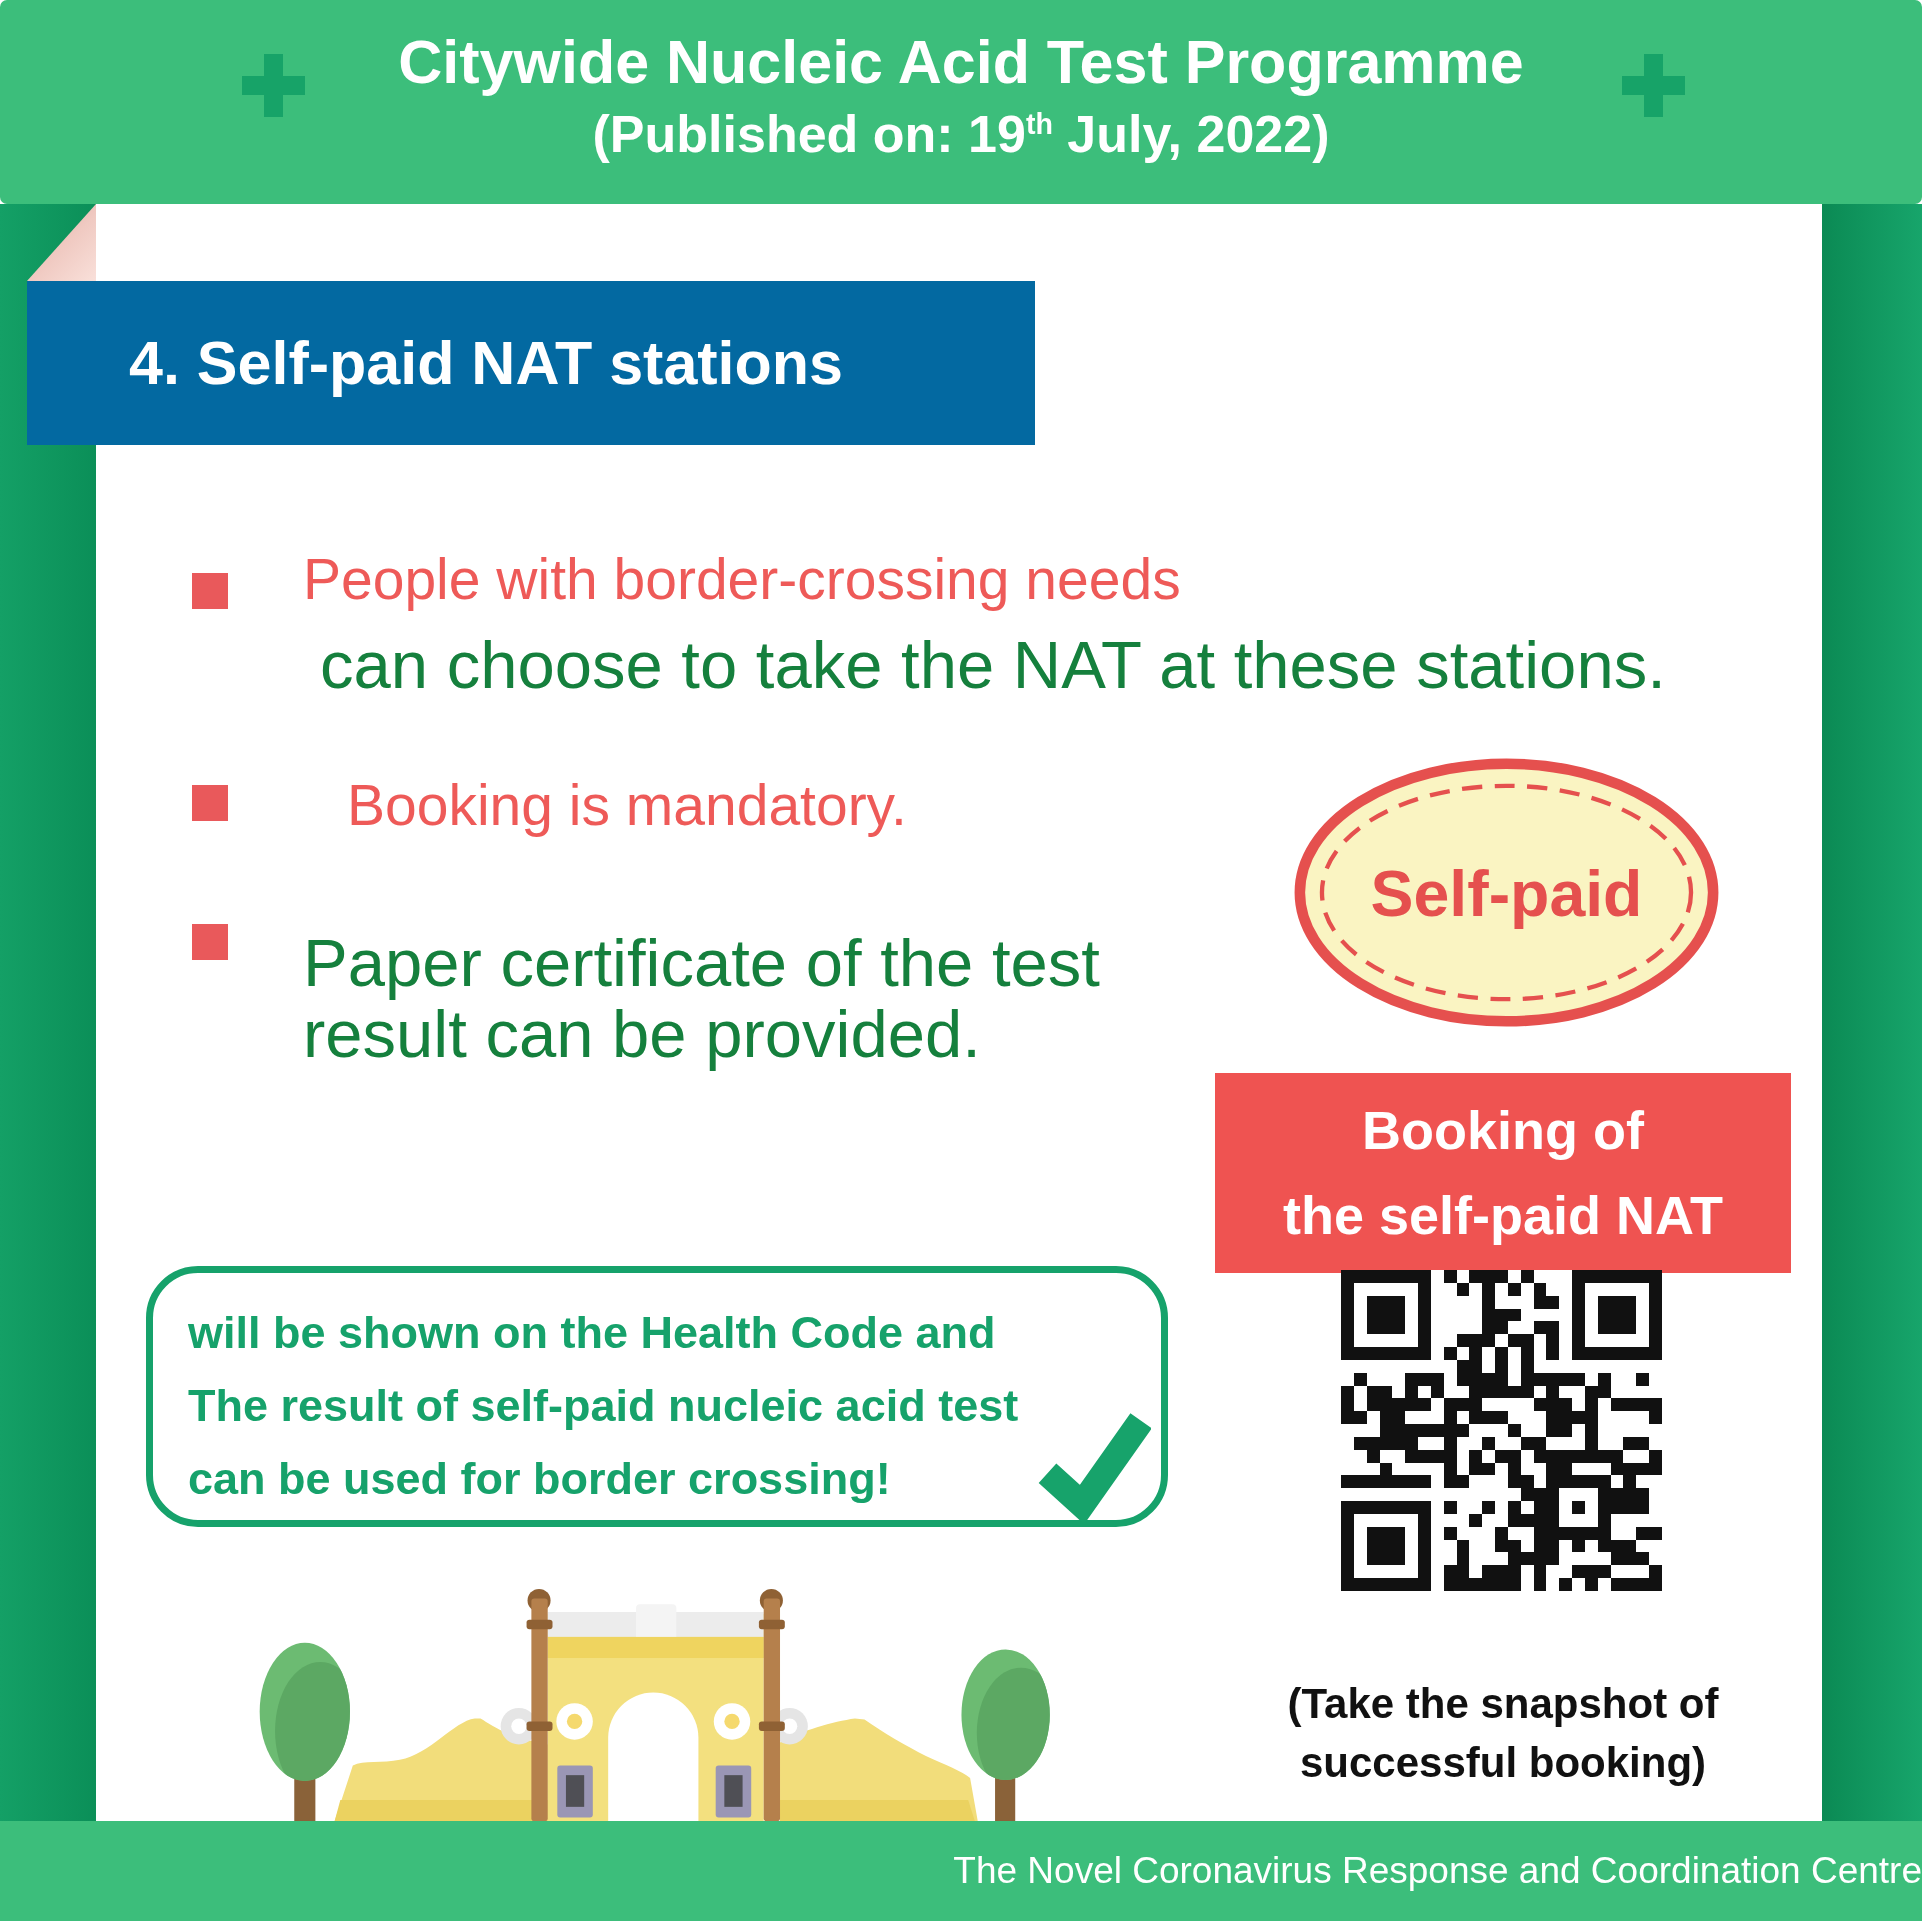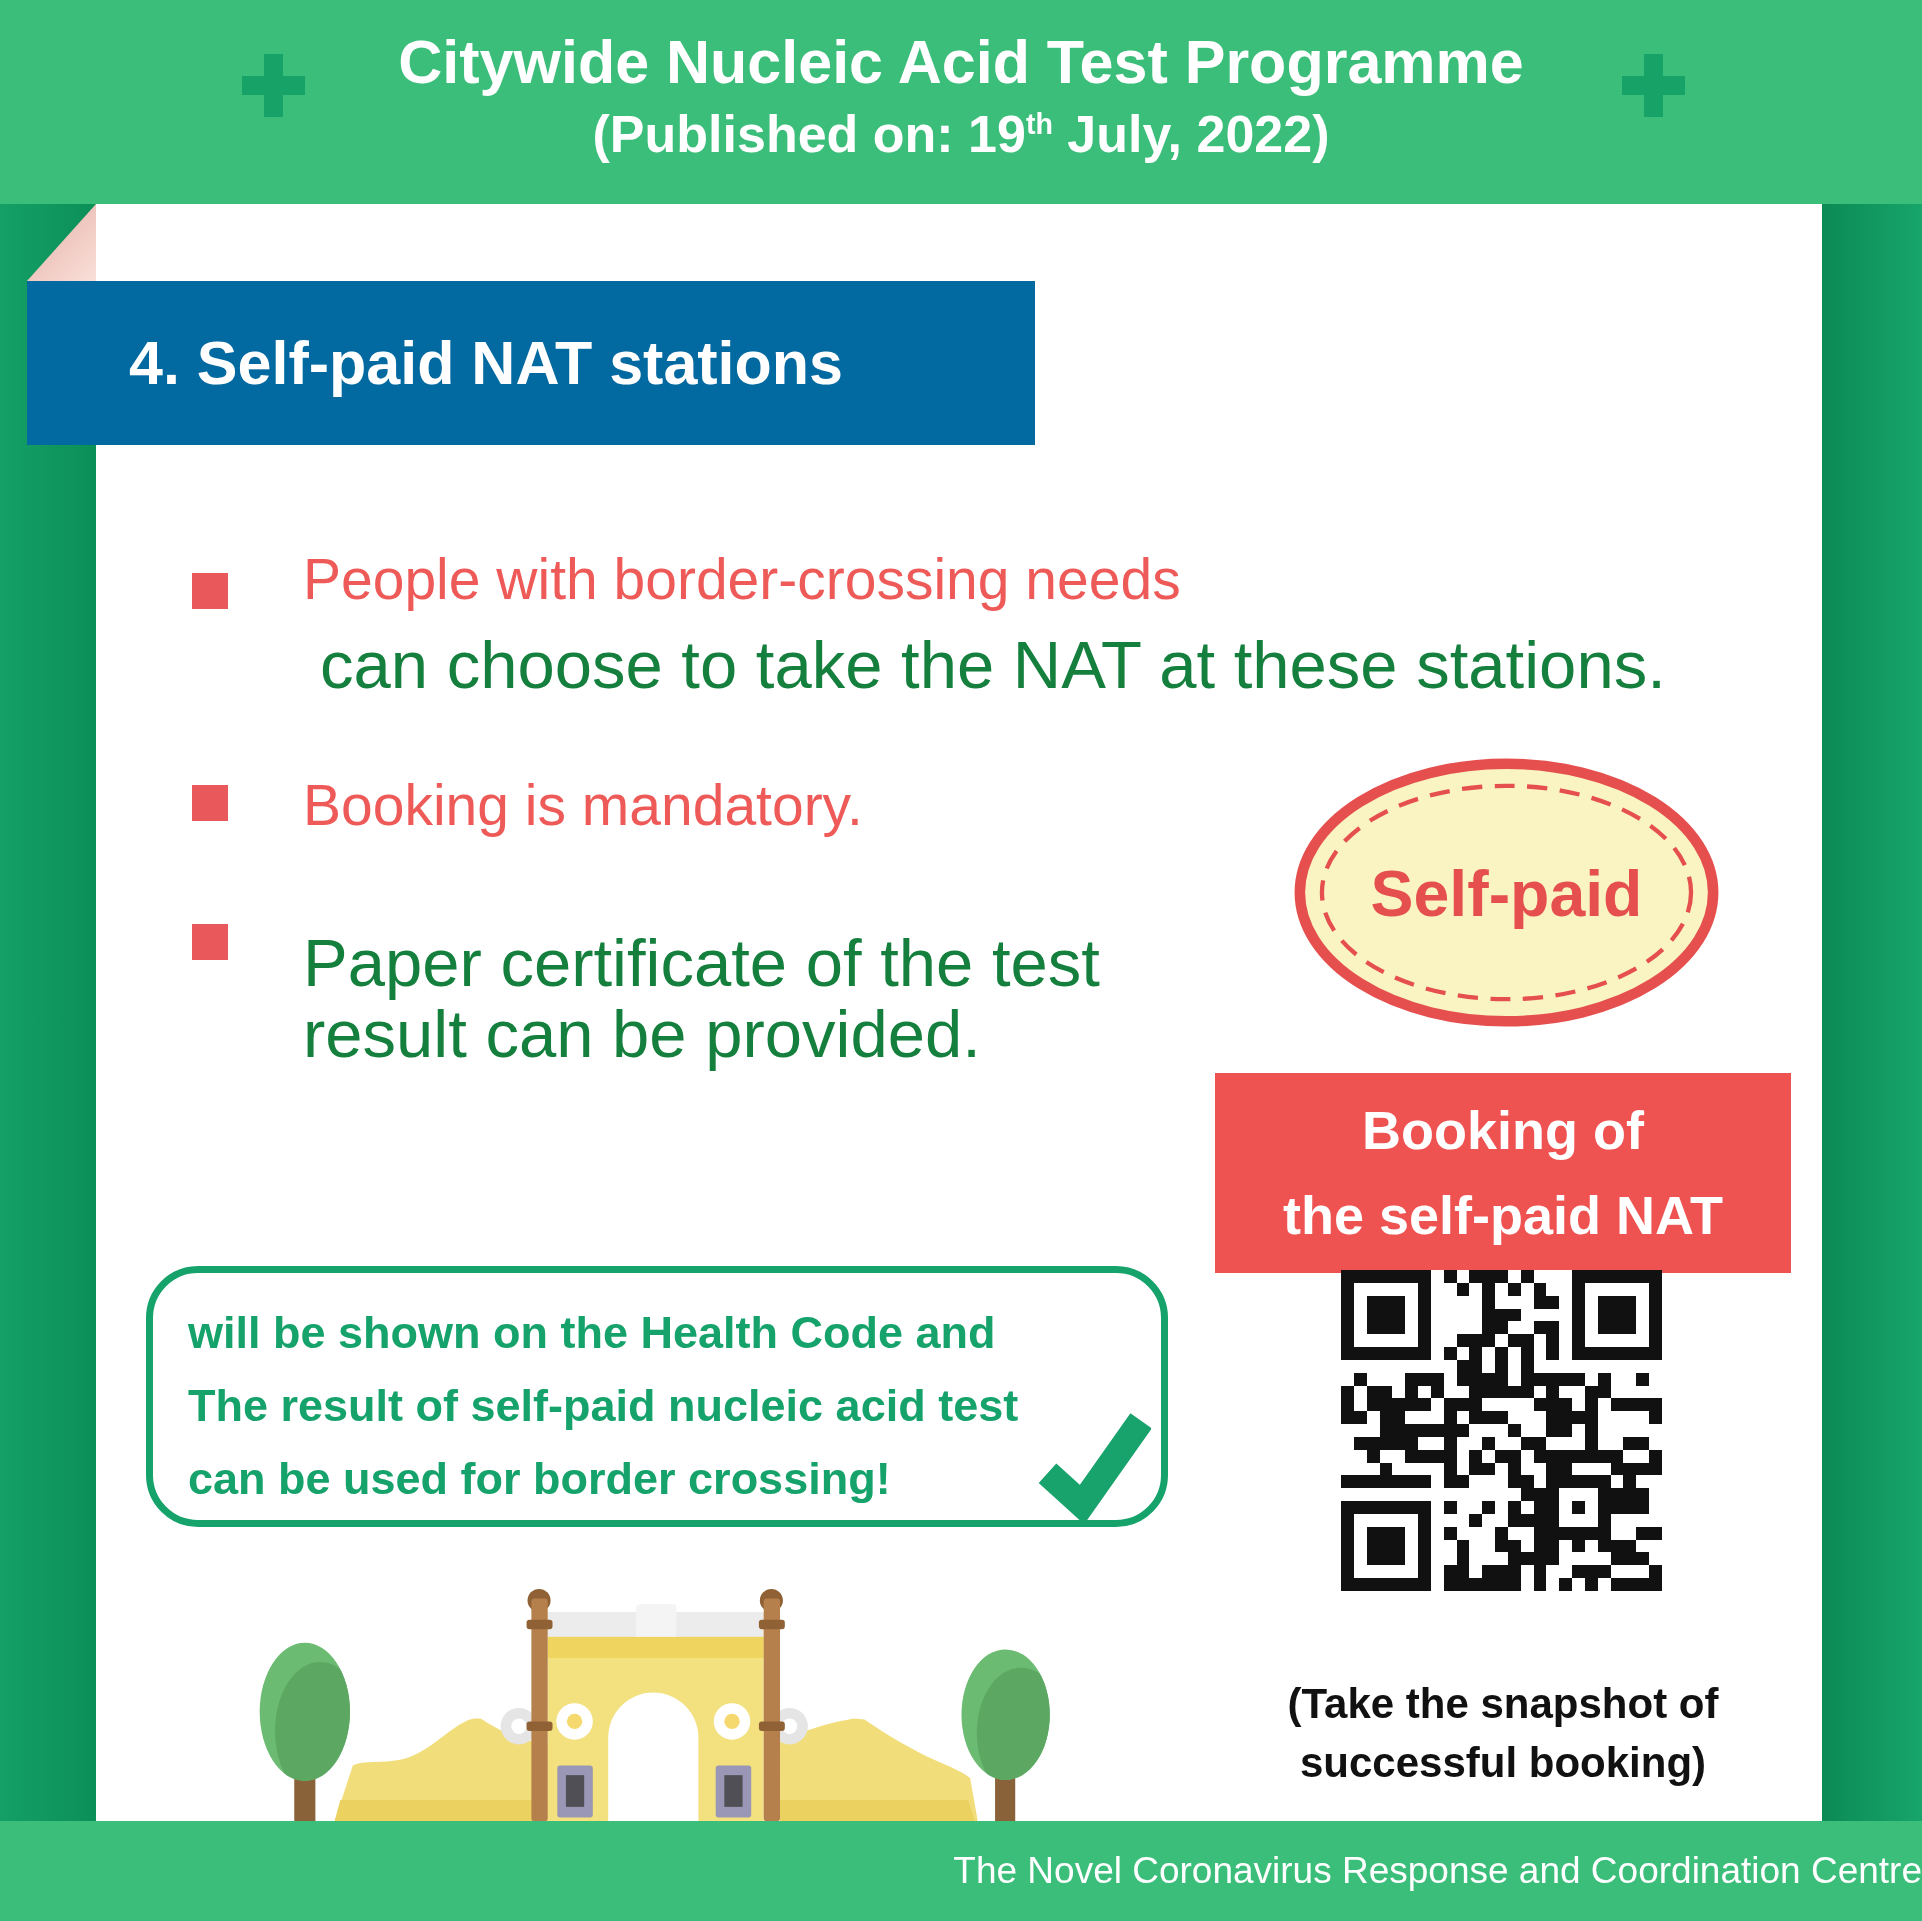--- a/index.html
+++ b/index.html
@@ -1,20 +1,20 @@
 <!DOCTYPE html>
 <html><head>
 <meta charset="utf-8">
 <style>
   html,body{margin:0;padding:0;background:#ffffff;}
   .poster{position:relative;width:1922px;height:1921px;overflow:hidden;
           font-family:"Liberation Sans","DejaVu Sans",sans-serif;background:#ffffff;}
 
   
-  .header{position:absolute;left:0;top:0;width:1922px;height:204px;background:#3CBE7B;}
+  .header{position:absolute;left:0;top:0;width:1922px;height:204px;background:#3CBE7B;border-radius:7px;}
   .header h1{position:absolute;left:0;top:27px;width:100%;margin:0;text-align:center;
              color:#fff;font-size:61px;font-weight:bold;}
   .subtitle{position:absolute;left:0;top:104px;width:100%;text-align:center;
             color:#fff;font-size:52px;font-weight:bold;}
   .subtitle sup{font-size:0.55em;vertical-align:super;}
   .cross{position:absolute;width:63px;height:63px;}
   .cross::before{content:"";position:absolute;left:22px;top:0;width:19px;height:63px;background:#17A368;}
   .cross::after{content:"";position:absolute;left:0;top:22px;width:63px;height:19px;background:#17A368;}
   .cross-left{left:242px;top:54px;}
   .cross-right{left:1622px;top:54px;}
@@ -29,21 +29,21 @@
         background:linear-gradient(135deg,#dca79e 0%,#f0cac2 55%,#f9e0da 100%);}
 
   
   .section-banner{position:absolute;left:27px;top:281px;width:1008px;height:164px;background:#0369a1;}
   .section-banner h2{margin:0;padding-left:102px;line-height:164px;color:#fff;font-size:61px;font-weight:bold;}
 
   
   .sq{position:absolute;left:192px;width:36px;height:36px;background:#E9595B;}
   .sq1{top:573px;} .sq2{top:785px;} .sq3{top:924px;}
   .b-red{position:absolute;left:303px;color:#EE5A58;font-size:57px;white-space:nowrap;}
-  .b-red.l1{top:546px;} .b-red.l2{top:772px;}
+  .b-red.l1{top:546px;} .b-red.l2{top:772px;margin-left:44px;}
   .b-black{position:absolute;color:#15803d;font-size:67px;white-space:nowrap;}
   .b-black.l1{left:320px;top:626px;} .b-black.l3a{left:303px;top:924px;} .b-black.l3b{left:303px;top:995px;}
 
   
   .badge{position:absolute;left:1293px;top:757px;width:427px;height:272px;}
 
   
   .booking-box{position:absolute;left:1215px;top:1073px;width:576px;height:200px;background:#EF5351;
                display:flex;flex-direction:column;justify-content:center;align-items:center;}
   .booking-box div{color:#fff;font-size:54px;font-weight:bold;line-height:85px;white-space:nowrap;}

